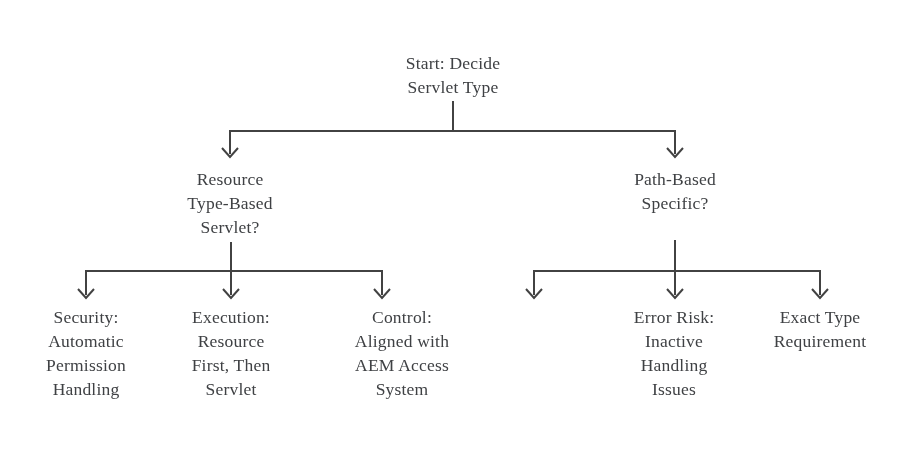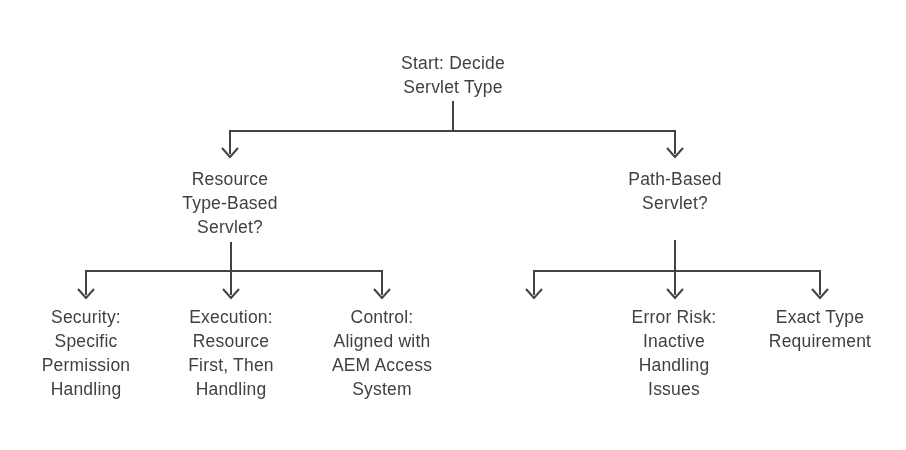--- a/index.html
+++ b/index.html
@@ -6,21 +6,21 @@
     margin: 0;
     padding: 0;
     background: #ffffff;
   }
   .canvas {
     position: relative;
     width: 906px;
     height: 450px;
     background: #ffffff;
     overflow: hidden;
-    font-family: Liberation Sans, sans-serif;
+    font-family: Liberation Serif, serif;
   }
   .connectors {
     position: absolute;
     left: 0;
     top: 0;
   }
   .node {
     position: absolute;
     transform: translateX(-50%);
     text-align: center;
@@ -29,21 +29,21 @@
     line-height: 24px;
     color: #3f4144;
     letter-spacing: 0.2px;
   }
   .node-root   { left: 453px; top: 51px;  width: 220px; }
   .branch-left  { left: 230px; top: 167px; width: 180px; }
   .branch-right { left: 675px; top: 167px; width: 180px; }
   .leaf { top: 305px; width: 150px; }
   .leaf-1 { left: 86px;  }
   .leaf-2 { left: 231px; }
-  .leaf-3 { left: 382px; }
+  .leaf-3 { left: 402px; }
   .leaf-4 { left: 534px; }
   .leaf-5 { left: 674px; }
   .leaf-6 { left: 820px; }
 </style>
 </head>
 <body>
 
 <div class="canvas">
 
   <svg class="connectors" width="906" height="450" viewBox="0 0 906 450" fill="none" stroke="#424242" stroke-width="2">
@@ -69,31 +69,31 @@
   </svg>
 
   <div class="node node-root">Start: Decide
 Servlet Type</div>
 
   <div class="node branch-left">Resource
 Type-Based
 Servlet?</div>
 
   <div class="node branch-right">Path-Based
-Servlet?</div>
+Specific?</div>
 
   <div class="node leaf leaf-1">Security:
-Specific
+Automatic
 Permission
 Handling</div>
 
   <div class="node leaf leaf-2">Execution:
 Resource
 First, Then
-Handling</div>
+Servlet</div>
 
   <div class="node leaf leaf-3">Control:
 Aligned with
 AEM Access
 System</div>
 
 
   <div class="node leaf leaf-5">Error Risk:
 Inactive
 Handling

